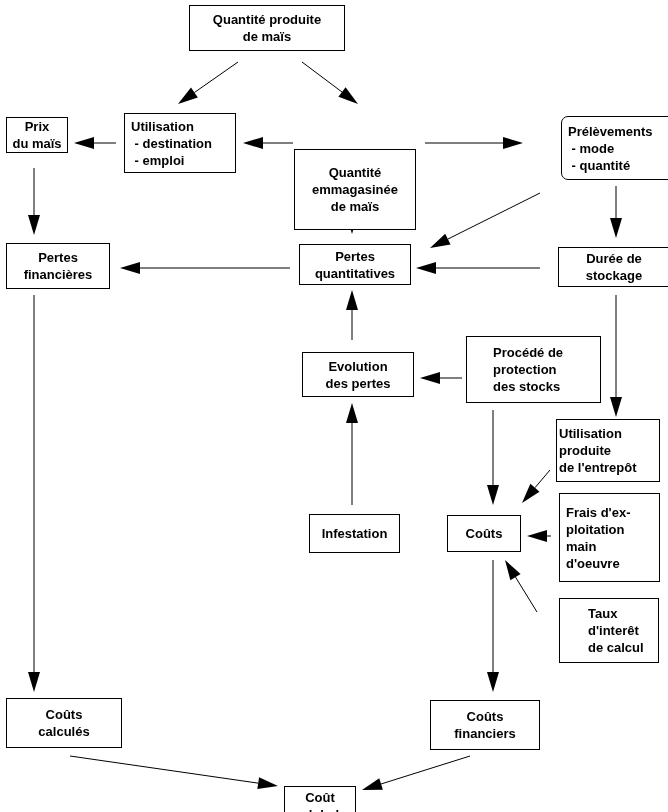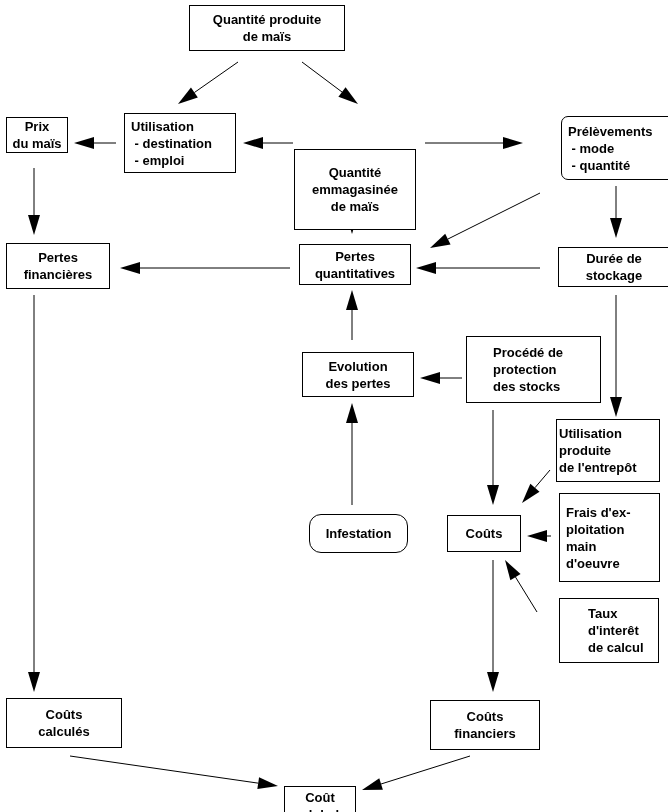--- a/index.html
+++ b/index.html
@@ -156,21 +156,21 @@
     </div>
   <div class="box center" style="left:302px;top:352px;width:112px;height:45px;">
       <span>Evolution</span>
       <span>des pertes</span>
     </div>
   <div class="box left" style="left:556px;top:419px;width:104px;height:63px;padding-left:2px;">
       <span>Utilisation</span>
       <span>produite</span>
       <span>de l'entrepôt</span>
     </div>
-  <div class="box center" style="left:309px;top:514px;width:99px;height:39px;border-radius:12px;">
+  <div class="box center" style="left:309px;top:514px;width:91px;height:39px;">
       <span>Infestation</span>
     </div>
   <div class="box center" style="left:447px;top:515px;width:74px;height:37px;">
       <span>Coûts</span>
     </div>
   <div class="box left" style="left:559px;top:493px;width:101px;height:89px;padding-left:6px;">
       <span>Frais d'ex-</span>
       <span>ploitation</span>
       <span>main</span>
       <span>d'oeuvre</span>

